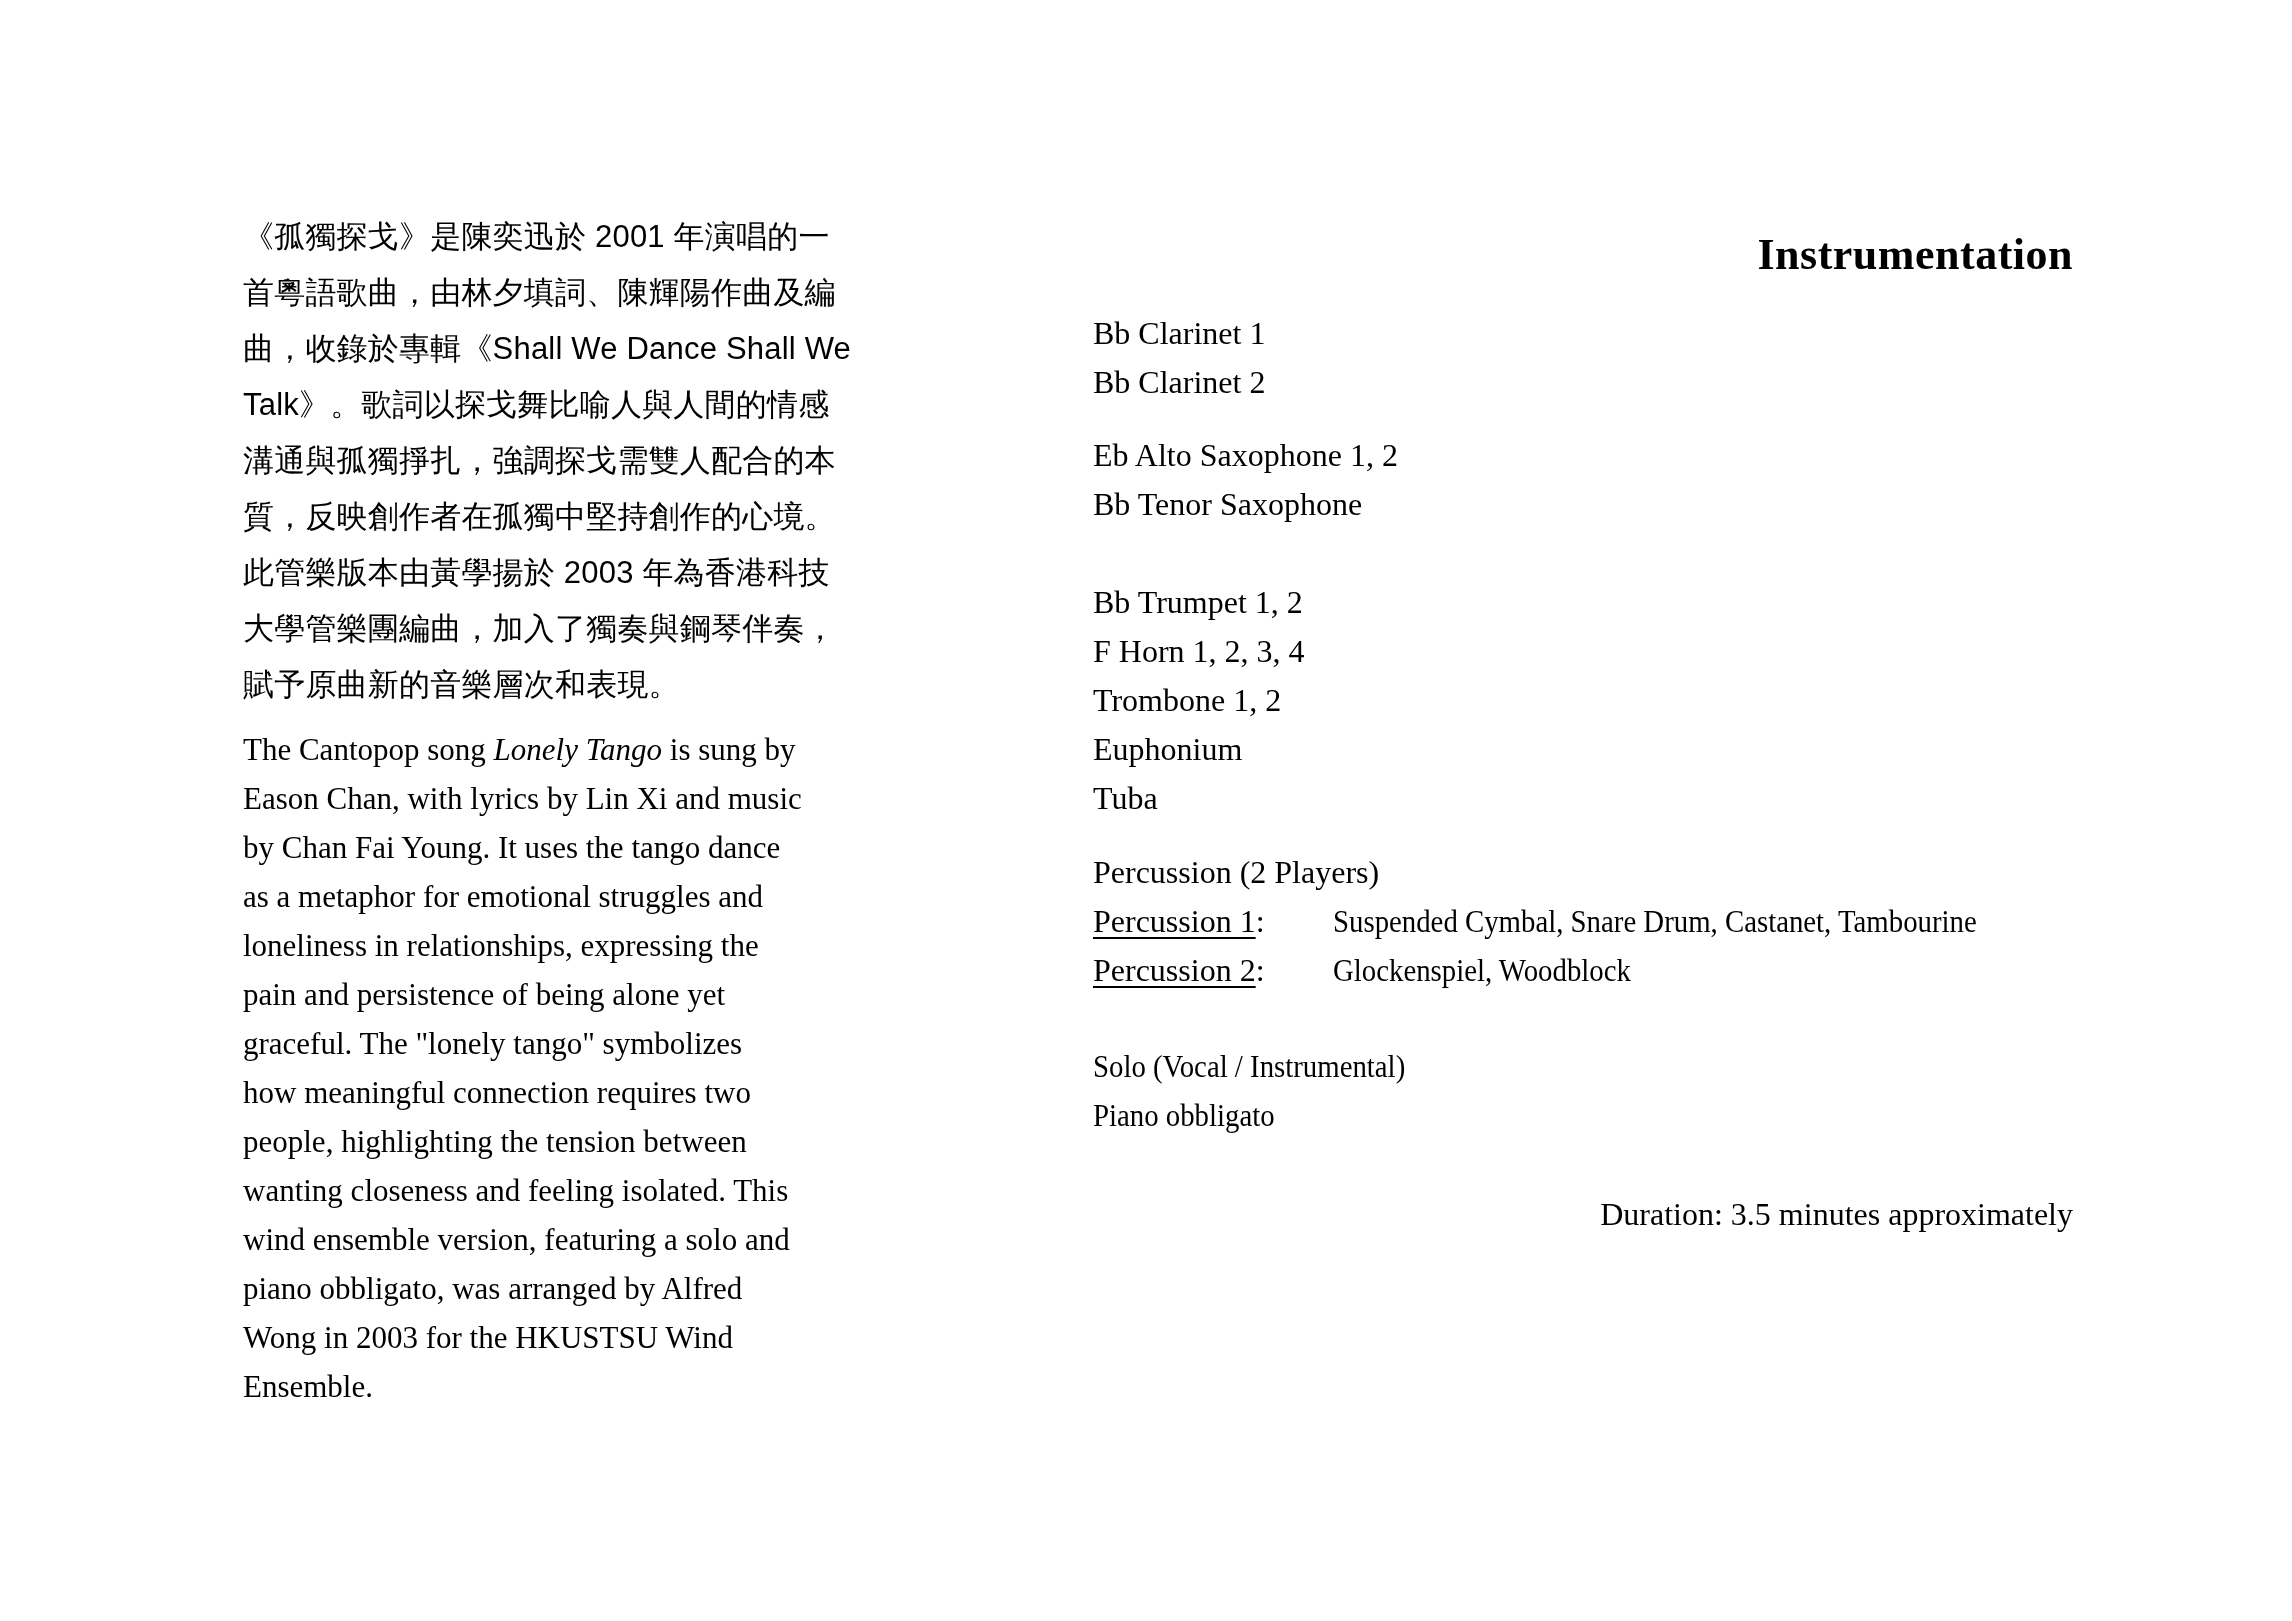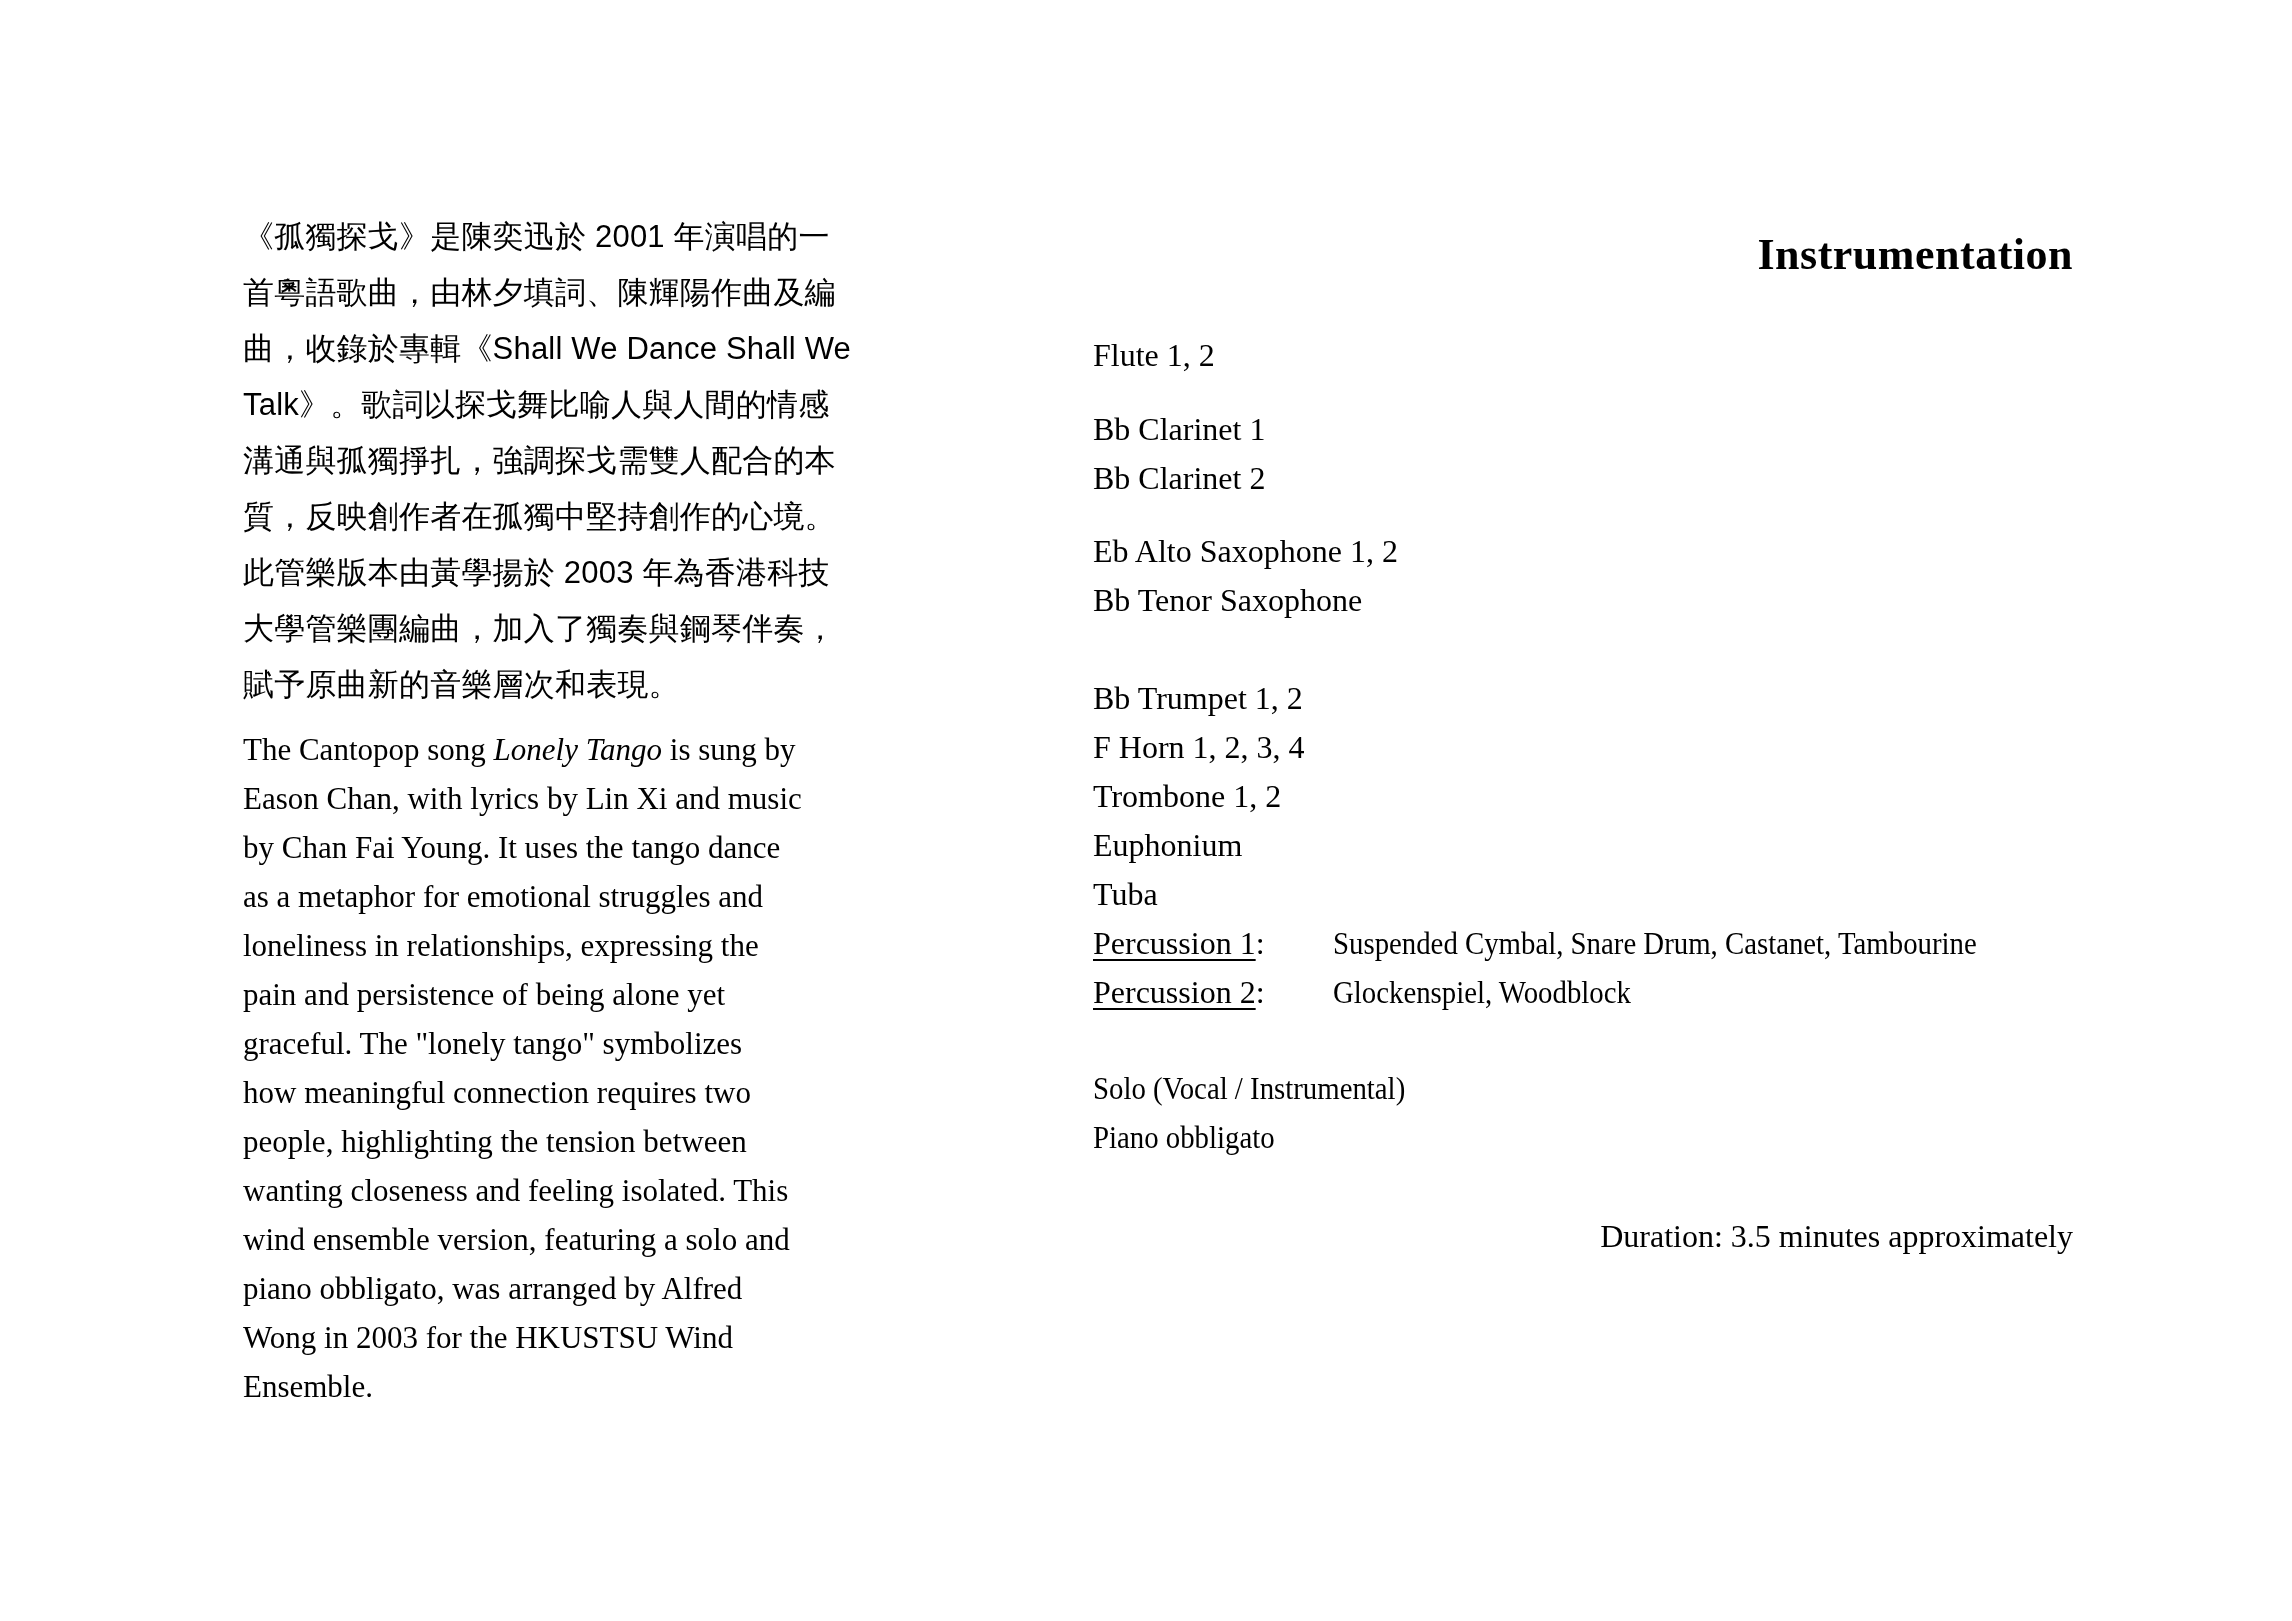--- a/index.html
+++ b/index.html
@@ -89,34 +89,34 @@
       <div class="en-line">wind ensemble version, featuring a solo and</div>
       <div class="en-line">piano obbligato, was arranged by Alfred</div>
       <div class="en-line">Wong in 2003 for the HKUSTSU Wind</div>
       <div class="en-line">Ensemble.</div>
     </div>
   </div>
 
   <div class="right-col">
     <div class="title">Instrumentation</div>
 
-    <div class="row first-row">Flute 1, 2</div>
 
     <div class="row gap-sm">Bb Clarinet 1</div>
     <div class="row">Bb Clarinet 2</div>
 
     <div class="row gap-sm">Eb Alto Saxophone 1, 2</div>
     <div class="row">Bb Tenor Saxophone</div>
 
     <div class="row gap-lg">Bb Trumpet 1, 2</div>
     <div class="row">F Horn 1, 2, 3, 4</div>
     <div class="row">Trombone 1, 2</div>
     <div class="row">Euphonium</div>
     <div class="row">Tuba</div>
 
+    <div class="row gap-sm">Percussion (2 Players)</div>
 
     <div class="row"><span class="perc-label-wrap"><span class="ul">Percussion 1</span><span>:</span></span><span class="cond">Suspended Cymbal, Snare Drum, Castanet, Tambourine</span></div>
 
     <div class="row"><span class="perc-label-wrap"><span class="ul">Percussion 2</span><span>:</span></span><span class="cond">Glockenspiel, Woodblock</span></div>
 
     <div class="row gap-solo"><span class="cond">Solo (Vocal / Instrumental)</span></div>
     <div class="row"><span class="cond">Piano obbligato</span></div>
 
     <div class="duration">Duration: 3.5 minutes approximately</div>
   </div>

